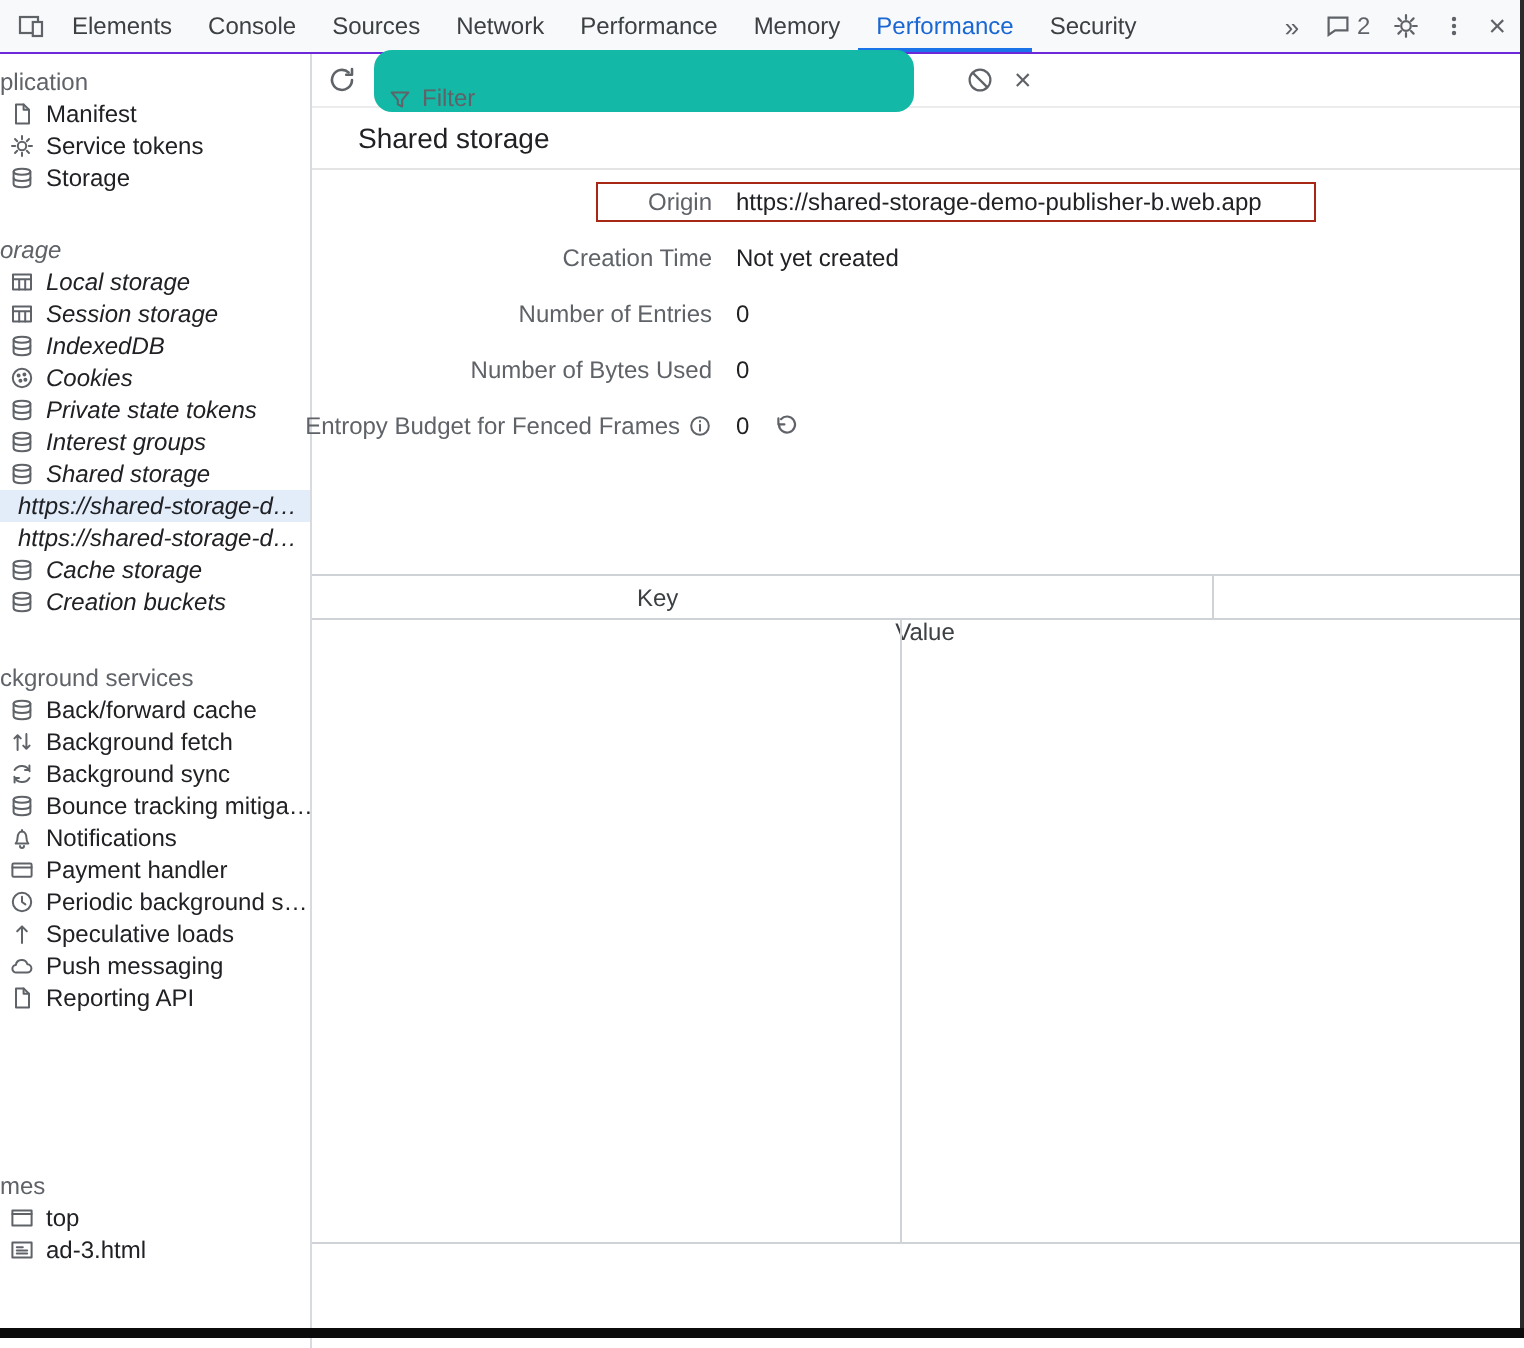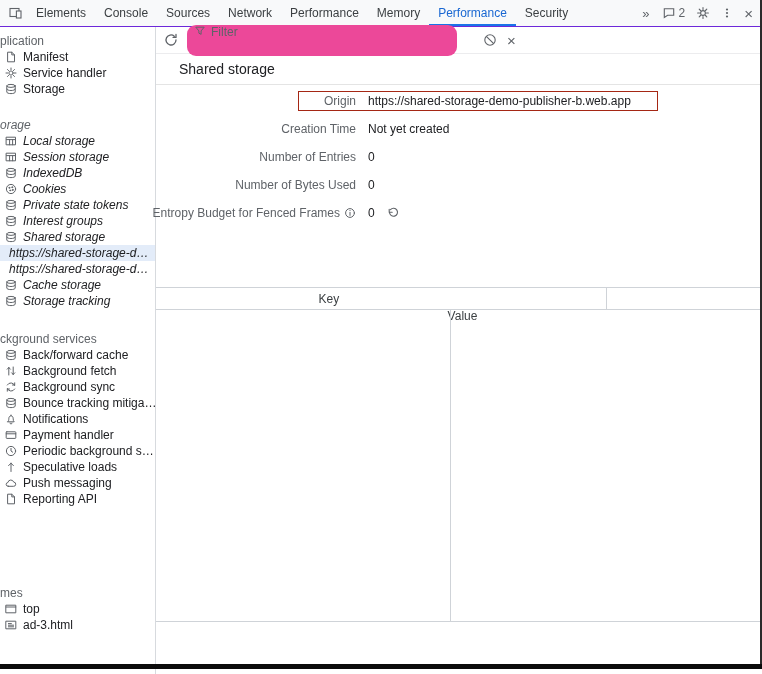--- a/index.html
+++ b/index.html
@@ -35,21 +35,21 @@
           color:#202124; cursor:pointer; }
   .item .icon { width:13px; height:12px; margin-right:5px; display:inline-flex; flex:none; }
   .item.sub { padding-left:9px; }
   .item.selected { background:#e3ecf9; }
 
   
   .main { flex:1; display:flex; flex-direction:column; position:relative; min-width:0; }
   .toolbar { height:27px; flex:none; display:flex; align-items:center; padding-left:7px;
              border-bottom:1px solid #ececee; }
   .refresh { width:16px; height:16px; display:flex; cursor:pointer; margin-right:8px; }
-  .filter-pill { display:flex; align-items:flex-start; width:270px; height:31px; background:#ec4899;
+  .filter-pill { display:flex; align-items:flex-end; width:270px; height:31px; background:#14b8a6;
                  border-radius:9px; padding:0 7px; }
   .filter-pill input { border:none; outline:none; background:transparent; font:12px "Liberation Sans",sans-serif;
                  color:#202124; width:100%; margin-left:5px; }
   .filter-pill input::placeholder { color:#5f6368; }
   .tb-gap { width:26px; }
   .toolbar .icon-btn + .icon-btn { margin-left:10px; }
 
   .report-header { padding:7px 0 7px 23px; border-bottom:1px solid #e4e4e4; }
   .report-header h1 { font-size:14px; font-weight:500; color:#202124; }
 
@@ -140,21 +140,21 @@
             </span>
             <span class="lbl">Manifest</span>
           </div>
           <div class="item">
             <span class="icon">
               <svg width="12" height="12" viewBox="0 0 12 12" fill="none" stroke="#5f6368" stroke-width="1" stroke-linecap="round" stroke-linejoin="round">
                 <circle cx="6" cy="6" r="2.1"></circle>
                 <path d="M6 1v1.6M6 9.4V11M11 6H9.4M2.6 6H1M9.5 2.5L8.4 3.6M3.6 8.4L2.5 9.5M9.5 9.5L8.4 8.4M3.6 3.6L2.5 2.5"></path>
               </svg>
             </span>
-            <span class="lbl">Service handler</span>
+            <span class="lbl">Service tokens</span>
           </div>
           <div class="item">
             <span class="icon">
               <svg width="12" height="12" viewBox="0 0 12 12" fill="none" stroke="#5f6368" stroke-width="1" stroke-linecap="round" stroke-linejoin="round">
                 <ellipse cx="6" cy="2.9" rx="4.2" ry="1.5"></ellipse>
                 <path d="M1.8 2.9v6.2c0 .85 1.9 1.5 4.2 1.5s4.2-.65 4.2-1.5V2.9"></path>
                 <path d="M1.8 6c0 .85 1.9 1.5 4.2 1.5S10.2 6.85 10.2 6"></path>
               </svg>
             </span>
             <span class="lbl">Storage</span>
@@ -249,21 +249,21 @@
             <span class="lbl">Cache storage</span>
           </div>
           <div class="item">
             <span class="icon">
               <svg width="12" height="12" viewBox="0 0 12 12" fill="none" stroke="#5f6368" stroke-width="1" stroke-linecap="round" stroke-linejoin="round">
                 <ellipse cx="6" cy="2.9" rx="4.2" ry="1.5"></ellipse>
                 <path d="M1.8 2.9v6.2c0 .85 1.9 1.5 4.2 1.5s4.2-.65 4.2-1.5V2.9"></path>
                 <path d="M1.8 6c0 .85 1.9 1.5 4.2 1.5S10.2 6.85 10.2 6"></path>
               </svg>
             </span>
-            <span class="lbl">Storage tracking</span>
+            <span class="lbl">Creation buckets</span>
           </div>
         </div>
         <div class="section">
           <div class="section-header">ckground services</div>
           <div class="item">
             <span class="icon">
               <svg width="12" height="12" viewBox="0 0 12 12" fill="none" stroke="#5f6368" stroke-width="1" stroke-linecap="round" stroke-linejoin="round">
                 <ellipse cx="6" cy="2.9" rx="4.2" ry="1.5"></ellipse>
                 <path d="M1.8 2.9v6.2c0 .85 1.9 1.5 4.2 1.5s4.2-.65 4.2-1.5V2.9"></path>
                 <path d="M1.8 6c0 .85 1.9 1.5 4.2 1.5S10.2 6.85 10.2 6"></path>

